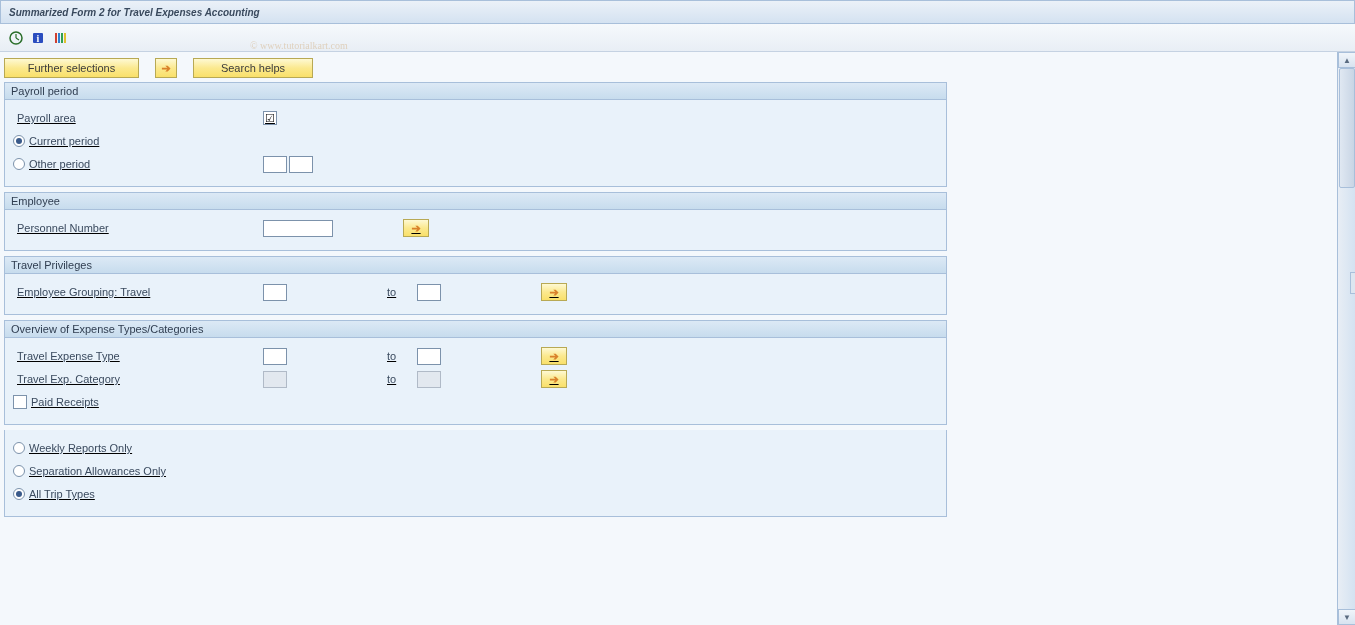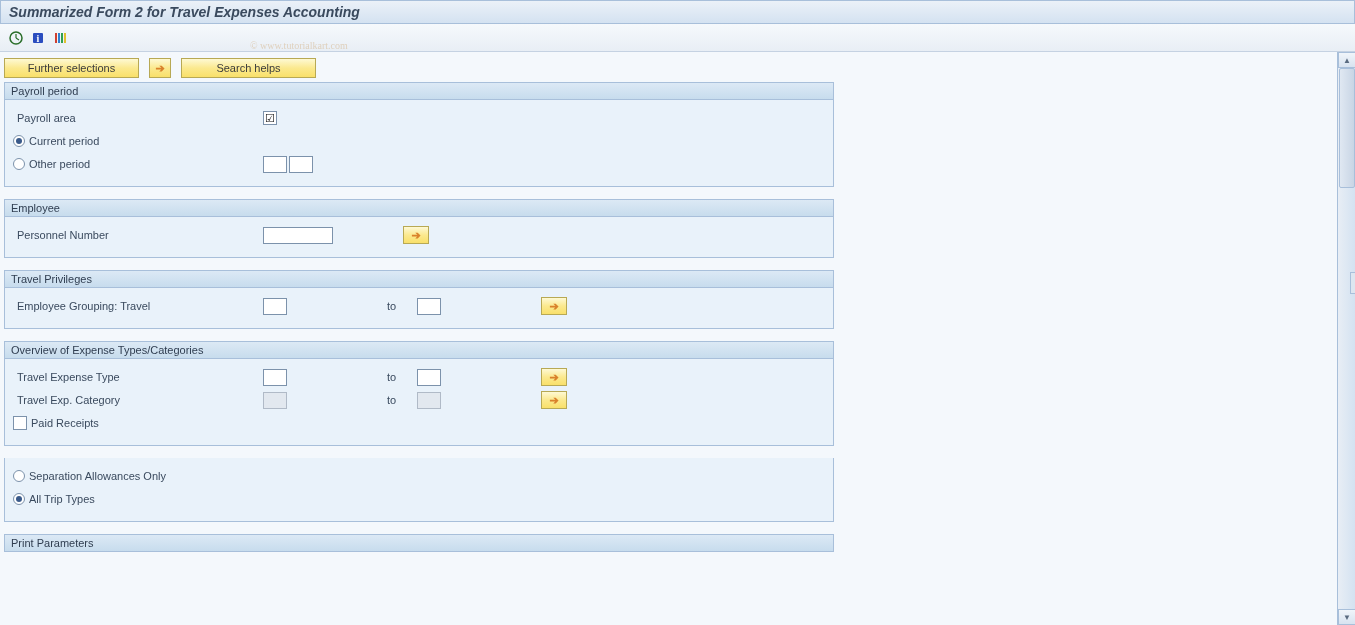--- a/index.html
+++ b/index.html
@@ -14,21 +14,21 @@
     }
     .title-bar {
       background: linear-gradient(to bottom, #ebf1f8 0%, #d4e2f1 100%);
       border: 1px solid #a8bfda;
       height: 24px;
       display: flex;
       align-items: center;
       padding: 0 8px;
       font-weight: bold;
       font-style: italic;
-      font-size: 14px;
+      font-size: 10px;
       color: #3a4a5e;
     }
     .toolbar {
       background: linear-gradient(to bottom, #f6f9fc 0%, #e8eef5 100%);
       height: 28px;
       border-bottom: 1px solid #c5d2e2;
       display: flex;
       align-items: center;
       padding: 0 8px;
       gap: 6px;
@@ -93,45 +93,45 @@
       width: 6px;
       height: 22px;
       background: #dde6f0;
       border: 1px solid #a8bfda;
       position: absolute;
       right: -1px;
       top: 220px;
     }
     .btn-row {
       display: flex;
-      gap: 10px;
+      gap: 16px;
       margin-bottom: 4px;
     }
     .btn {
       background: linear-gradient(to bottom, #fef9d3 0%, #fbe98f 50%, #f9e06a 100%);
       border: 1px solid #b8a954;
       height: 20px;
       display: inline-flex;
       align-items: center;
       justify-content: center;
       font-size: 11px;
       color: #3b3b3b;
       cursor: pointer;
       padding: 0 10px;
     }
     .btn-selections { width: 135px; }
     .btn-icon-small {
       width: 22px;
       padding: 0;
       justify-content: center;
     }
-    .btn-search { width: 135px; }
+    .btn-search { width: 120px; }
     .panel {
-      width: 830px;
-      margin-bottom: 12px;
+      width: 943px;
+      margin-bottom: 5px;
     }
     .panel-header {
       background: linear-gradient(to bottom, #dce9f5 0%, #c7dced 100%);
       border: 1px solid #a8bfda;
       height: 18px;
       padding: 0 6px;
       font-size: 11px;
       color: #2f3d50;
       display: flex;
       align-items: center;
@@ -140,20 +140,21 @@
       background: #e9f2fa;
       border: 1px solid #a8bfda;
       border-top: none;
       padding: 6px 8px 10px 8px;
     }
     .form-row {
       display: flex;
       align-items: center;
       height: 22px;
       margin: 1px 0;
+      text-decoration: underline;
     }
     .lbl {
       width: 250px;
       color: #3a4a5e;
       display: flex;
       align-items: center;
     }
     .lbl-indent { padding-left: 4px; }
     .checkbox-box {
       width: 14px;
@@ -351,37 +352,38 @@
           </span>
         </div>
       </div>
     </div>
 
     <div class="panel">
       <div class="panel-body">
         <div class="form-row">
           <span class="lbl">
             <span class="radio"></span>
+            <span>Weekly Reports Only</span>
+          </span>
+        </div>
+        <div class="form-row">
+          <span class="lbl">
+            <span class="radio"></span>
             <span>Separation Allowances Only</span>
           </span>
         </div>
         <div class="form-row">
           <span class="lbl">
             <span class="radio checked"></span>
             <span>All Trip Types</span>
           </span>
         </div>
       </div>
     </div>
 
-    <div class="panel">
-      <div class="panel-header">
-        <span>Print Parameters</span>
-      </div>
-    </div>
 
   </div>
 
   <div class="scrollbar">
     <div class="scroll-arrow">▲</div>
     <div class="scroll-thumb"></div>
     <div class="scroll-dragger"></div>
     <div class="scroll-arrow bottom">▼</div>
   </div>
 </div>

